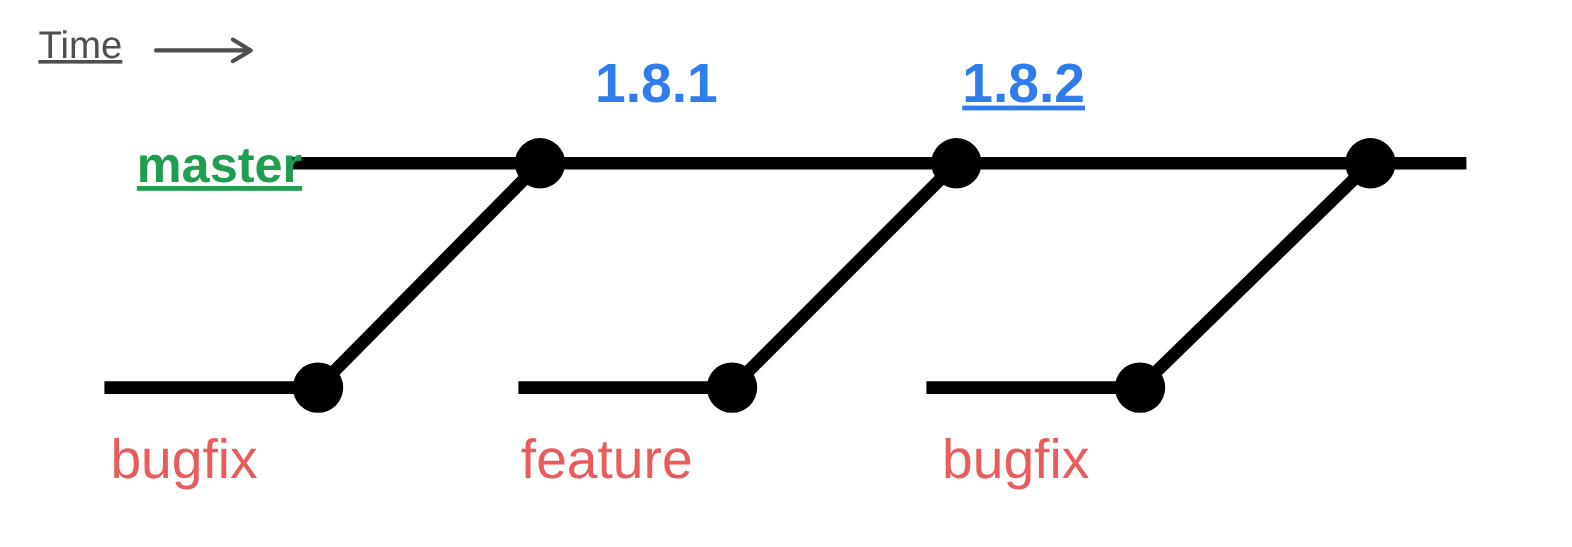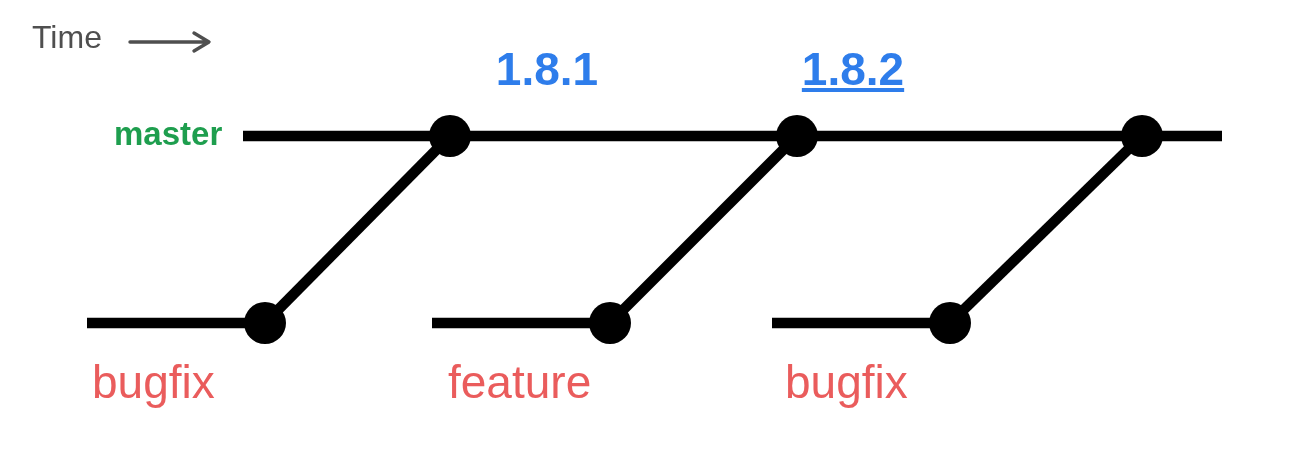--- a/index.html
+++ b/index.html
@@ -33,58 +33,60 @@
     position: absolute;
     line-height: 1;
     white-space: nowrap;
   }
   .time-label {
     left: 32px;
     top: 21px;
     font-size: 32px;
     font-weight: 400;
     color: var(--time-label, #4f4f4f);
+    text-decoration: underline;
   }
   .time-arrow {
     position: absolute;
     left: 128px;
     top: 30px;
   }
   .time-arrow path {
     stroke: var(--time-label, #4f4f4f);
     stroke-width: 3.4;
     fill: none;
     stroke-linecap: round;
     stroke-linejoin: round;
   }
   .master-label {
     left: 114px;
     top: 117px;
-    font-size: 33px;
+    font-size: 42px;
     font-weight: 700;
     color: var(--master-label, #1e9e4e);
+    text-decoration: underline;
   }
   .release {
     top: 46px;
     font-size: 46px;
     font-weight: 700;
     color: var(--release-label, #2e7deb);
     transform: translateX(-50%);
   }
   .release.r1 { left: 522px; margin-left: 25px; }
   .release.r2 { left: 853px; text-decoration: underline; }
   .release.r3 { left: 1196px; }
   .topic {
     top: 359px;
     font-size: 46px;
     font-weight: 400;
     color: var(--topic-label, #ea5c5c);
   }
   .topic.t1 { left: 92px; }
-  .topic.t2 { left: 448px; }
+  .topic.t2 { left: 434px; }
   .topic.t3 { left: 785px; }
 </style>
 </head>
 <body>
 
 <div class="canvas">
 
   <svg class="graph" viewBox="0 0 1310 456">
 
     <line x1="243" y1="136" x2="1222" y2="136"></line>

